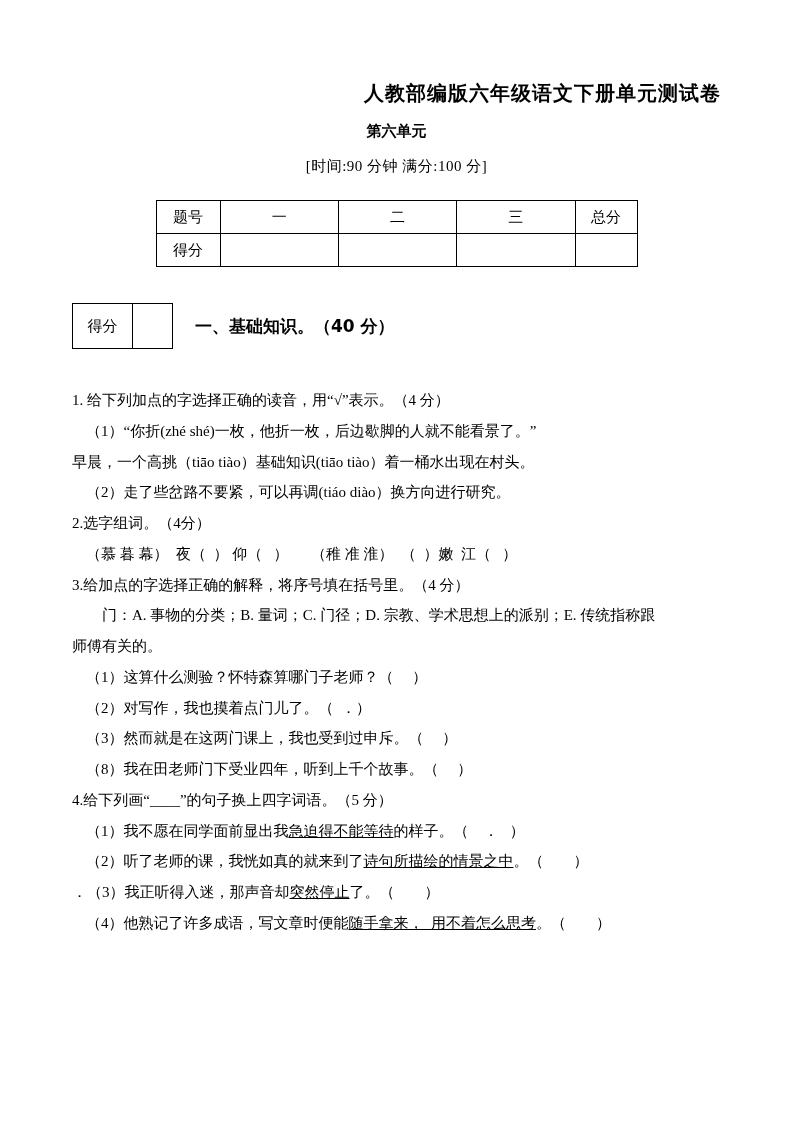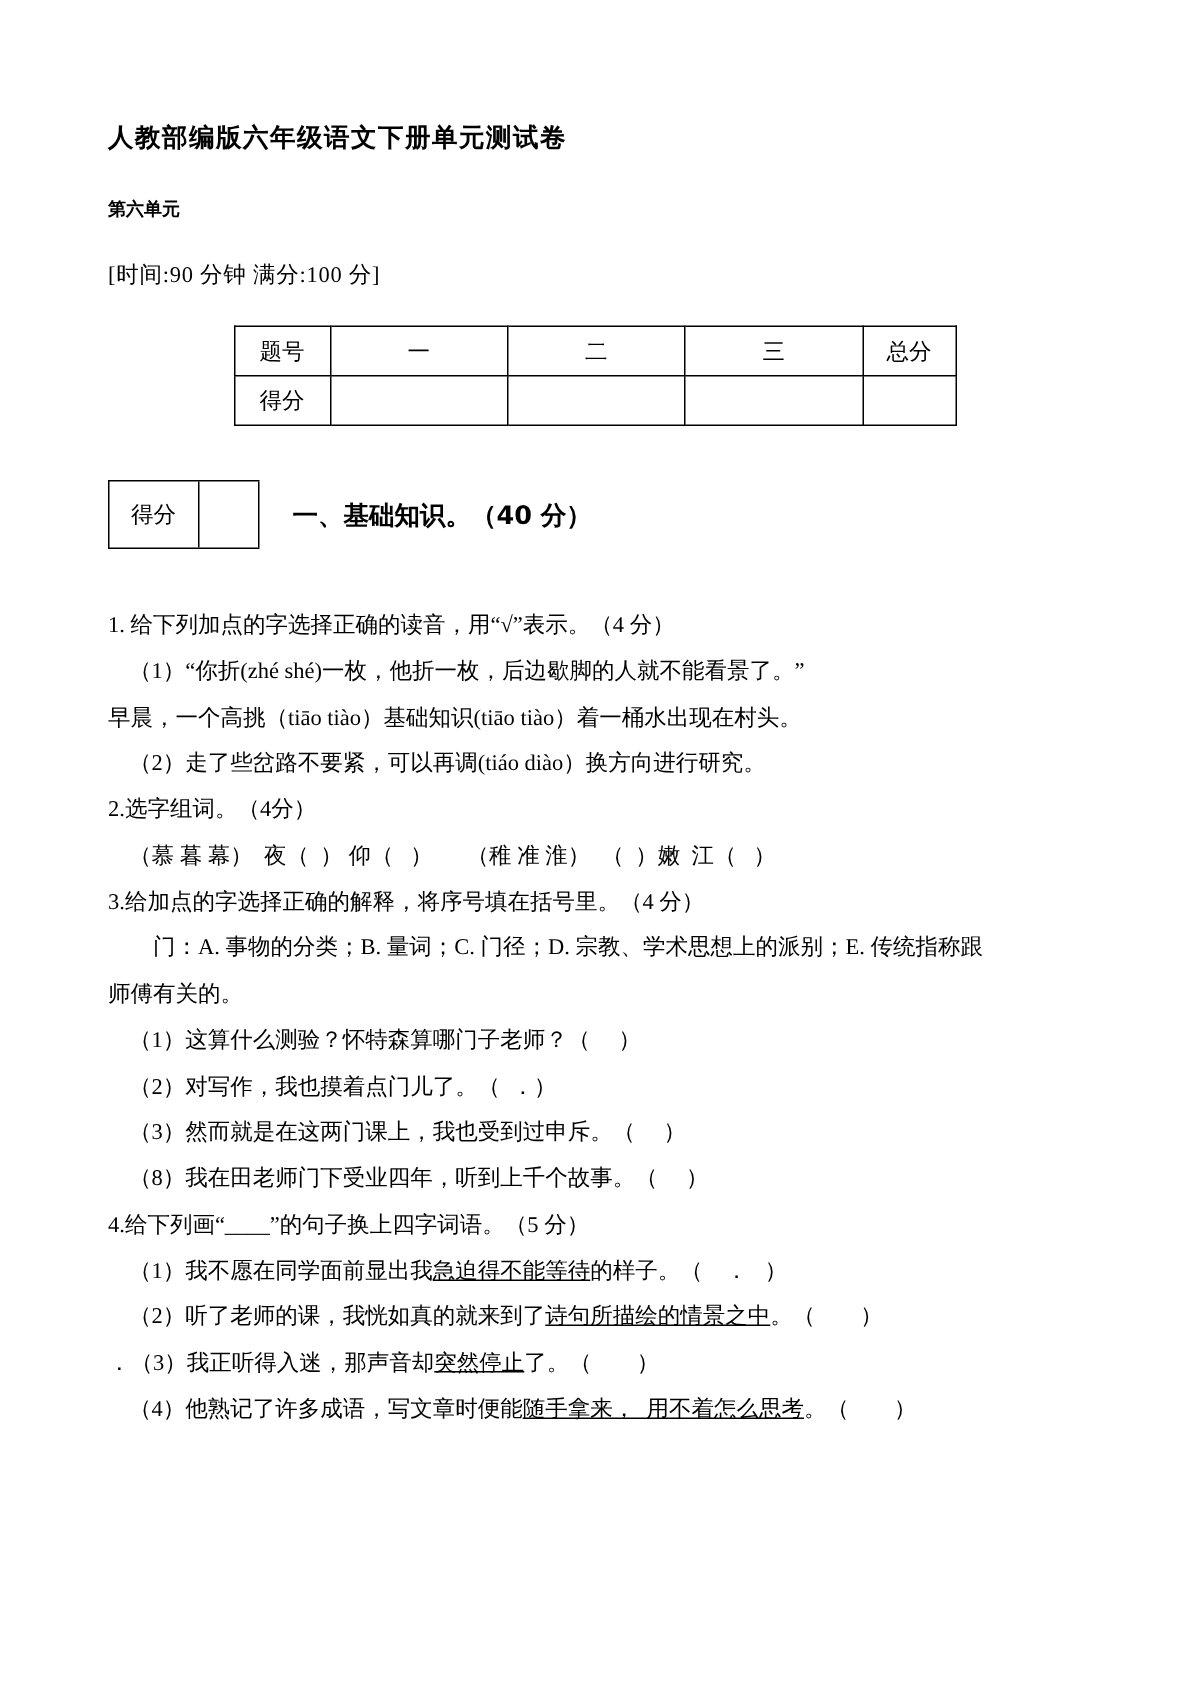--- a/index.html
+++ b/index.html
@@ -16,37 +16,39 @@
     overflow: hidden;
   }
   .page {
     width: 793px;
     height: 1122px;
     box-sizing: border-box;
     padding: 60px 72px 0 72px;
     position: relative;
   }
   .title {
-    text-align: left;
-    font-size: 17px;
+    text-align: right;
+    font-size: 20px;
     font-weight: bold;
     letter-spacing: 1px;
     margin-top: 20px;
     margin-bottom: 0;
     font-family: Liberation Sans, sans-serif;
   }
   .subtitle {
-    font-size: 12px;
+    text-align: center;
+    font-size: 15px;
     font-weight: bold;
-    margin-top: 28px;
+    margin-top: 15px;
     font-family: "DejaVu Sans", "Liberation Sans", sans-serif;
   }
   .meta {
+    text-align: center;
     font-size: 15px;
-    margin-top: 26px;
+    margin-top: 16px;
     letter-spacing: 0.5px;
   }
   table.scoretable {
     border-collapse: collapse;
     margin: 24px auto 0 auto;
     width: 482px;
     table-layout: fixed;
   }
   table.scoretable td {
     border: 1px solid #000;

